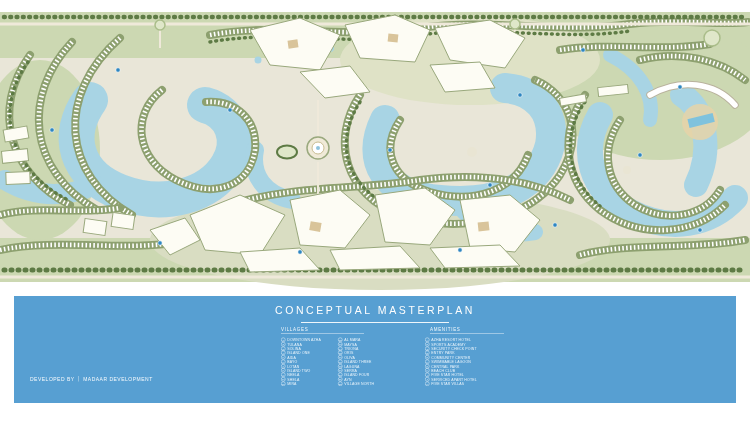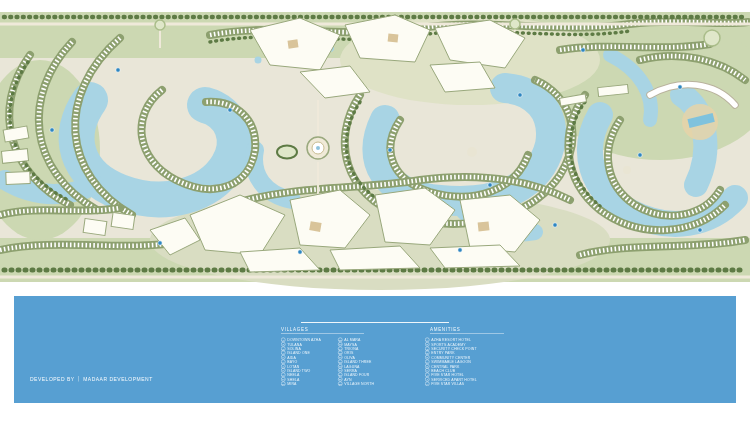--- a/index.html
+++ b/index.html
@@ -202,20 +202,21 @@
         <circle class="marker" cx="640" cy="155" r="2.2"></circle>
         <circle class="marker" cx="680" cy="87" r="2.2"></circle>
         <circle class="marker" cx="700" cy="230" r="2.2"></circle>
         <circle class="marker" cx="460" cy="250" r="2.2"></circle>
         <circle class="marker" cx="555" cy="225" r="2.2"></circle>
       </g>
     </svg>
   </div>
 
   <div class="band">
+    <div class="band-title">CONCEPTUAL MASTERPLAN</div>
     <div class="title-rule"></div>
 
     <div class="legend-group" style="left:267px;top:31px;width:400px;">
       <div class="lg-header">VILLAGES</div>
       <div class="lg-rule" style="width:166px;"></div>
       <div class="lg-cols">
         <div class="lg-col" style="width:114px;">
 
             <div class="lg-row">
               <span class="lg-num">1</span>

